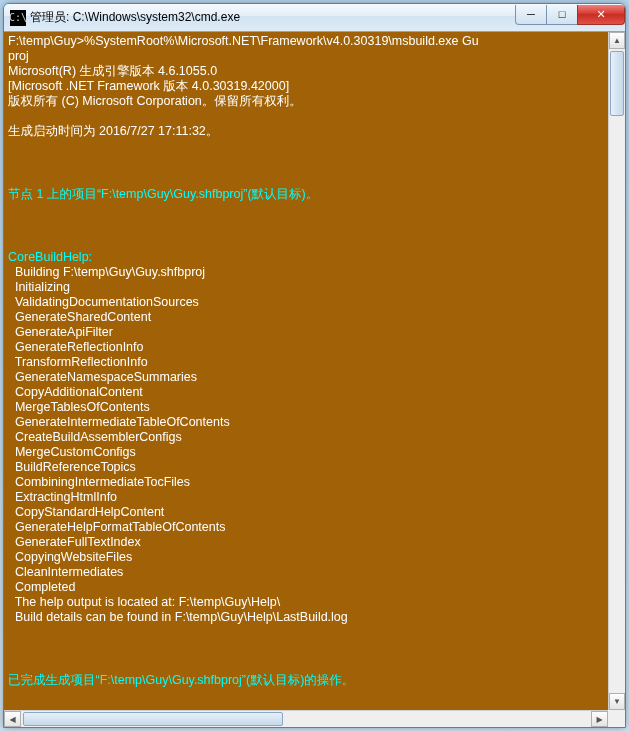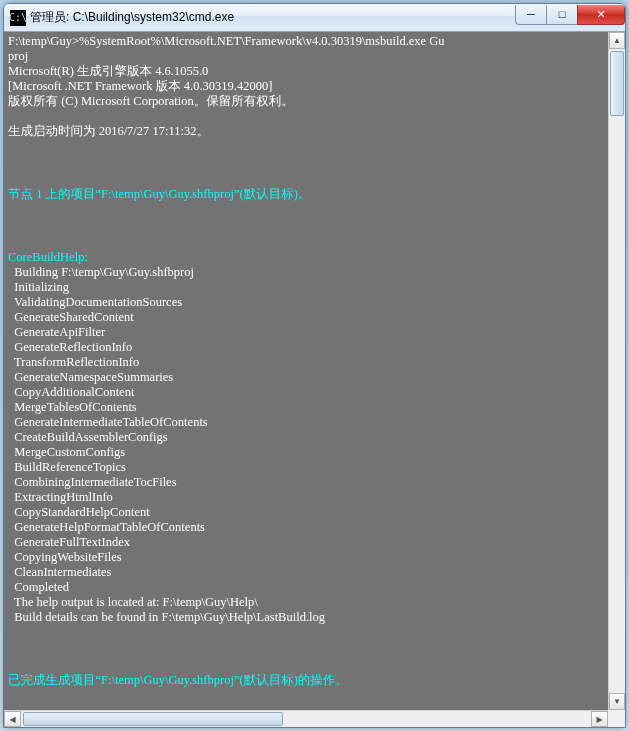--- a/index.html
+++ b/index.html
@@ -66,23 +66,23 @@
     width: 48px;
     background: linear-gradient(to bottom, #f08080 0%, #d43c30 45%, #c82a1e 46%, #e05048 100%);
     color: #fff;
     border-color: #a03028;
     border-bottom-right-radius: 4px;
   }
   .win-btn.min { border-bottom-left-radius: 4px; }
 
   .console {
     flex: 1;
-    background: #737373;
+    background: #a16207;
     color: #fff;
-    font-family: Liberation Serif, serif;
+    font-family: Liberation Sans, sans-serif;
     font-size: 12.5px;
     line-height: 15px;
     white-space: pre;
     overflow: hidden;
     position: relative;
     padding: 2px 0 8px 4px;
   }
   .console-inner {
     position: absolute;
     top: 2px;
@@ -155,21 +155,21 @@
     height: 17px;
     background: #f0f0f0;
   }
 </style>
 </head>
 <body>
 
 <div class="window">
   <div class="titlebar">
     <span class="titlebar-icon">C:\</span>
-    <span class="titlebar-text">管理员: C:\Building\system32\cmd.exe</span>
+    <span class="titlebar-text">管理员: C:\Windows\system32\cmd.exe</span>
     <div class="win-buttons">
       <div class="win-btn min">
           <span>─</span>
         </div>
       <div class="win-btn">
           <span>□</span>
         </div>
       <div class="win-btn close">
           <span>✕</span>
         </div>

